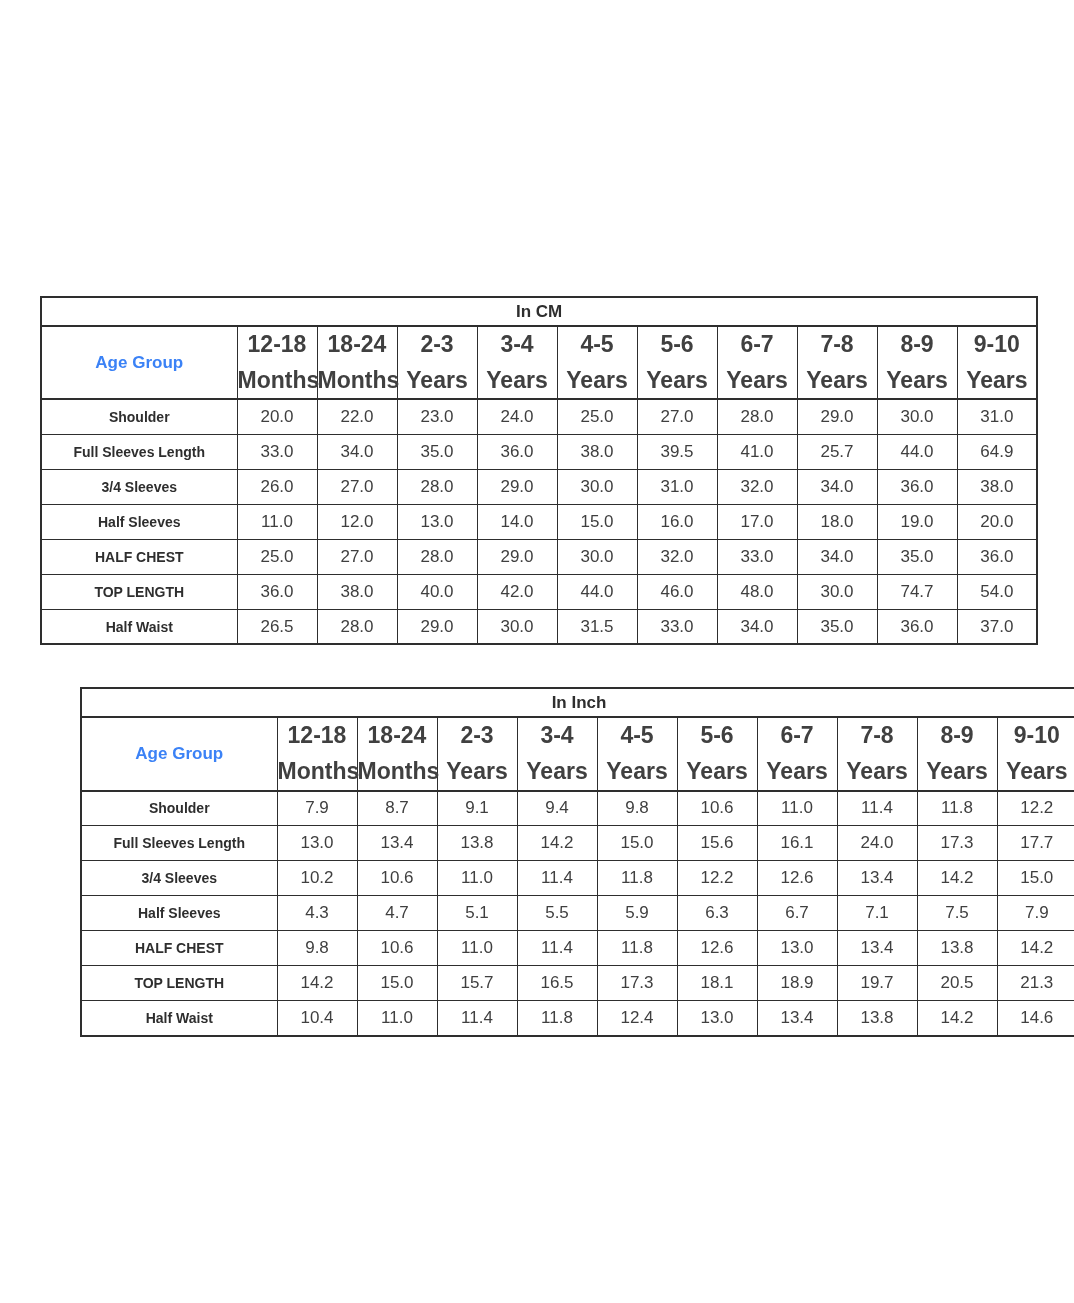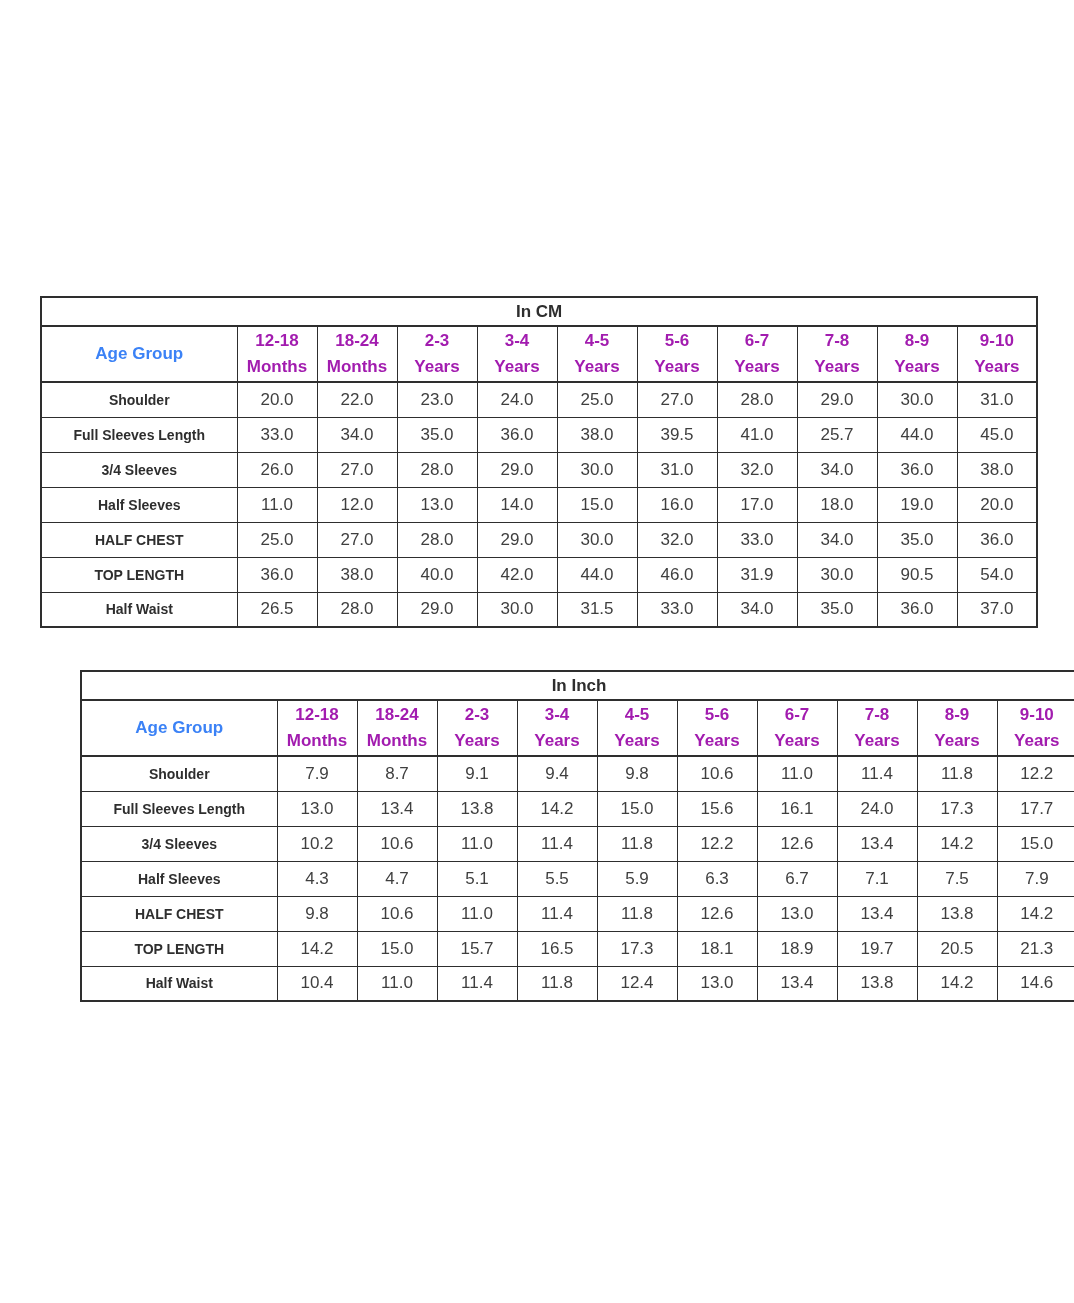--- a/index.html
+++ b/index.html
@@ -47,23 +47,23 @@
     vertical-align: middle;
     font-size: 17px;
     font-weight: bold;
     color: #3b82f6;
     border: 1px solid #2e2e2e;
     border-bottom: 2px solid #2e2e2e;
   }
   .col-head {
     height: 56px;
     vertical-align: middle;
-    font-size: 17px;
+    font-size: 23px;
     font-weight: bold;
-    color: #a21caf;
+    color: #404040;
     line-height: 1.55;
     border: 1px solid #2e2e2e;
     border-bottom: 2px solid #2e2e2e;
   }
   .row-label {
     height: 35px;
     text-align: center;
     vertical-align: middle;
     font-size: 14px;
     font-weight: bold;
@@ -165,21 +165,21 @@
           <th class="row-label">Full Sleeves Length</th>
           <td class="value-cell">33.0</td>
           <td class="value-cell">34.0</td>
           <td class="value-cell">35.0</td>
           <td class="value-cell">36.0</td>
           <td class="value-cell">38.0</td>
           <td class="value-cell">39.5</td>
           <td class="value-cell">41.0</td>
           <td class="value-cell">25.7</td>
           <td class="value-cell">44.0</td>
-          <td class="value-cell">45.0</td>
+          <td class="value-cell">64.9</td>
         </tr>
         <tr>
           <th class="row-label">3/4 Sleeves</th>
           <td class="value-cell">26.0</td>
           <td class="value-cell">27.0</td>
           <td class="value-cell">28.0</td>
           <td class="value-cell">29.0</td>
           <td class="value-cell">30.0</td>
           <td class="value-cell">31.0</td>
           <td class="value-cell">32.0</td>
@@ -214,23 +214,23 @@
           <td class="value-cell">36.0</td>
         </tr>
         <tr>
           <th class="row-label">TOP LENGTH</th>
           <td class="value-cell">36.0</td>
           <td class="value-cell">38.0</td>
           <td class="value-cell">40.0</td>
           <td class="value-cell">42.0</td>
           <td class="value-cell">44.0</td>
           <td class="value-cell">46.0</td>
-          <td class="value-cell">31.9</td>
+          <td class="value-cell">48.0</td>
           <td class="value-cell">30.0</td>
-          <td class="value-cell">90.5</td>
+          <td class="value-cell">74.7</td>
           <td class="value-cell">54.0</td>
         </tr>
         <tr>
           <th class="row-label">Half Waist</th>
           <td class="value-cell">26.5</td>
           <td class="value-cell">28.0</td>
           <td class="value-cell">29.0</td>
           <td class="value-cell">30.0</td>
           <td class="value-cell">31.5</td>
           <td class="value-cell">33.0</td>

